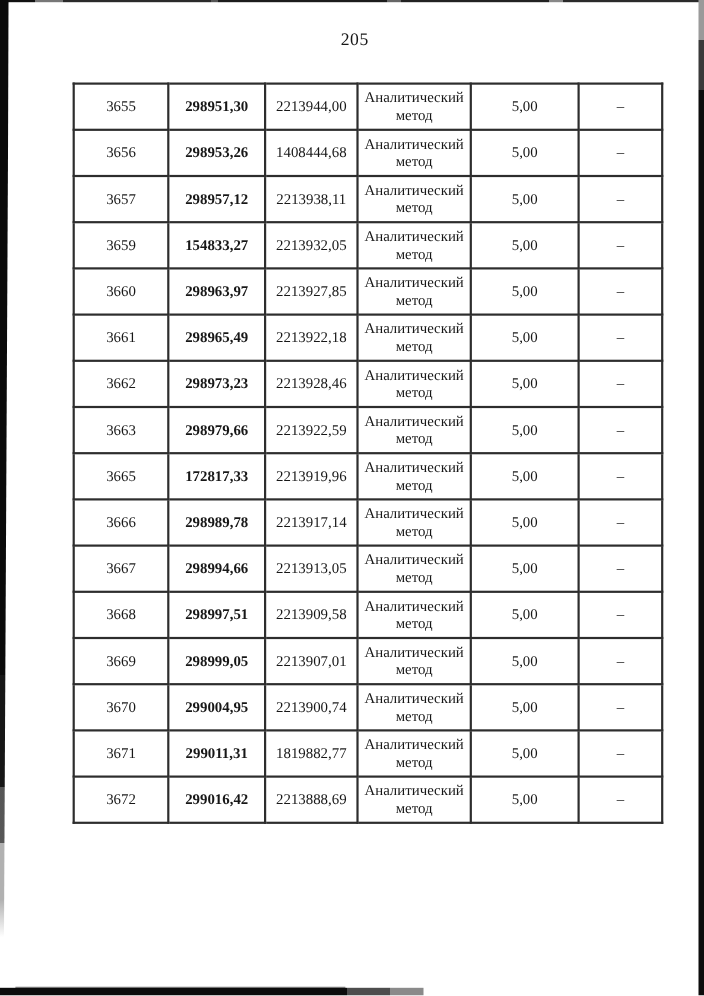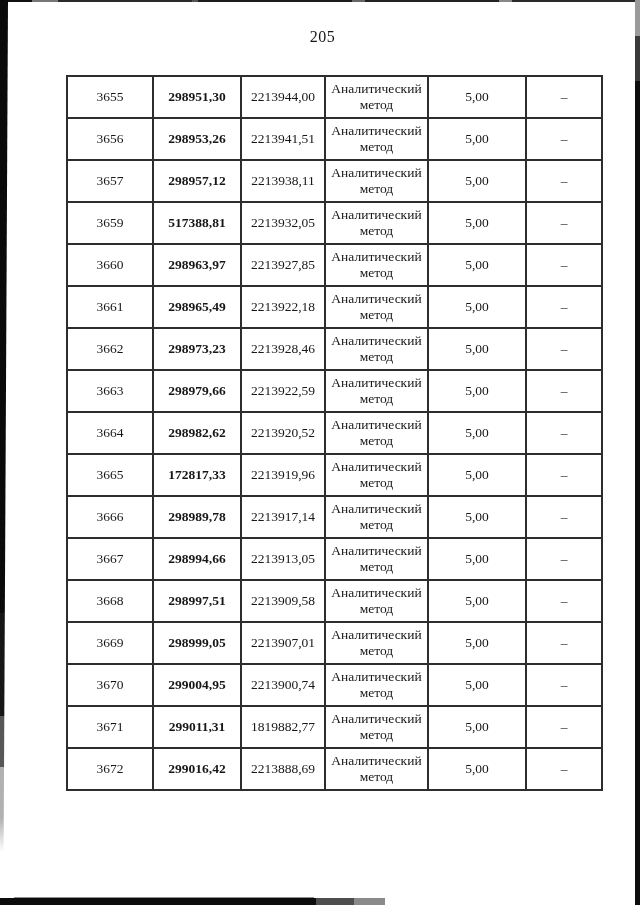--- a/index.html
+++ b/index.html
@@ -110,39 +110,39 @@
     <td class="c-x">298951,30</td>
     <td class="c-y">2213944,00</td>
     <td class="c-method">Аналитический метод</td>
     <td class="c-tol">5,00</td>
     <td class="c-note">–</td>
   </tr>
 
   <tr>
     <td class="c-id">3656</td>
     <td class="c-x">298953,26</td>
-    <td class="c-y">2213941,51</td>
+    <td class="c-y">1408444,68</td>
     <td class="c-method">Аналитический метод</td>
     <td class="c-tol">5,00</td>
     <td class="c-note">–</td>
   </tr>
 
   <tr>
     <td class="c-id">3657</td>
     <td class="c-x">298957,12</td>
     <td class="c-y">2213938,11</td>
     <td class="c-method">Аналитический метод</td>
     <td class="c-tol">5,00</td>
     <td class="c-note">–</td>
   </tr>
 
 
   <tr>
     <td class="c-id">3659</td>
-    <td class="c-x">517388,81</td>
+    <td class="c-x">154833,27</td>
     <td class="c-y">2213932,05</td>
     <td class="c-method">Аналитический метод</td>
     <td class="c-tol">5,00</td>
     <td class="c-note">–</td>
   </tr>
 
   <tr>
     <td class="c-id">3660</td>
     <td class="c-x">298963,97</td>
     <td class="c-y">2213927,85</td>
@@ -171,28 +171,20 @@
 
   <tr>
     <td class="c-id">3663</td>
     <td class="c-x">298979,66</td>
     <td class="c-y">2213922,59</td>
     <td class="c-method">Аналитический метод</td>
     <td class="c-tol">5,00</td>
     <td class="c-note">–</td>
   </tr>
 
-  <tr>
-    <td class="c-id">3664</td>
-    <td class="c-x">298982,62</td>
-    <td class="c-y">2213920,52</td>
-    <td class="c-method">Аналитический метод</td>
-    <td class="c-tol">5,00</td>
-    <td class="c-note">–</td>
-  </tr>
 
   <tr>
     <td class="c-id">3665</td>
     <td class="c-x">172817,33</td>
     <td class="c-y">2213919,96</td>
     <td class="c-method">Аналитический метод</td>
     <td class="c-tol">5,00</td>
     <td class="c-note">–</td>
   </tr>
 

